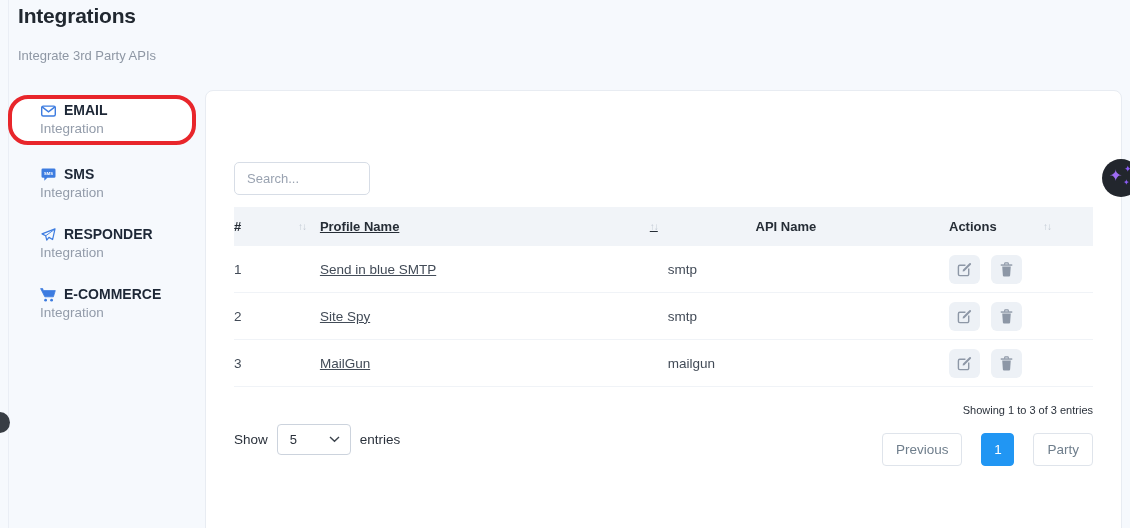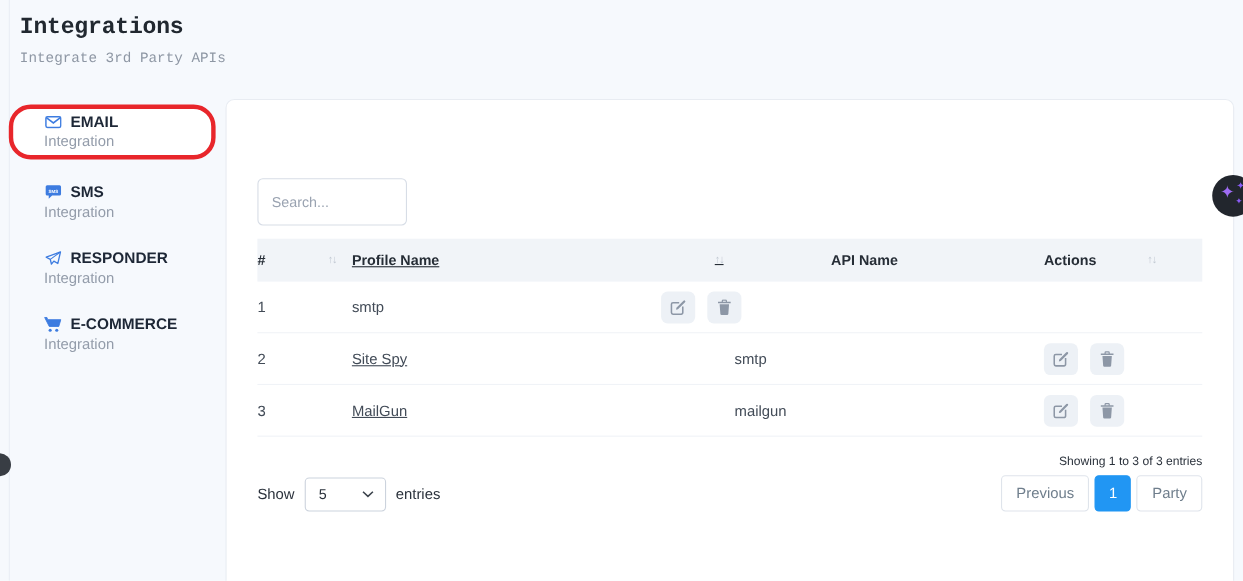--- a/index.html
+++ b/index.html
@@ -5,39 +5,39 @@
   html,body{margin:0;padding:0;}
   body{
     width:1130px;height:528px;
     font-family:"Liberation Sans","DejaVu Sans",sans-serif;
     background:#f6f9fd;
     position:relative;overflow:hidden;
     -webkit-font-smoothing:antialiased;
   }
   .v-line{position:absolute;left:8px;top:0;bottom:0;width:1px;background:#eaeef5;}
   
-  .page-header{position:absolute;top:14px;left:18px;font-family:Liberation Mono, monospace;}
+  .page-header{position:absolute;top:4px;left:18px;}
   .page-title{margin:0;font-size:21px;font-weight:700;color:#212830;letter-spacing:-0.2px;}
-  .page-subtitle{margin-top:8px;font-size:13px;color:#8e97a4;}
+  .page-subtitle{margin-top:20px;font-size:13px;color:#8e97a4;}
   
   .content{position:absolute;left:8px;top:90px;right:8px;bottom:-40px;display:flex;}
   
   .sidebar{width:197px;flex:none;box-sizing:border-box;padding-top:5px;}
   .sb-item{padding:6px 0 6px 32px;margin-bottom:13px;cursor:pointer;border-radius:20px;}
   .sb-item.active{background:#fff;border:4px solid #e8262b;margin-right:9px;margin-bottom:15px;padding:3px 0 4px 28px;}
   .sb-row{display:flex;align-items:center;gap:8px;}
   .sb-label{font-size:14px;font-weight:700;color:#1d2736;line-height:17px;}
   .sb-sub{font-size:13.5px;color:#939caa;margin-top:2px;line-height:16px;}
   .sb-icon{display:inline-flex;width:16px;justify-content:center;}
   
   .card{flex:1;background:#fff;border:1px solid #e8ecf2;border-radius:8px;box-sizing:border-box;padding:47px 28px 40px;}
   .card-head{display:flex;align-items:center;gap:24px;}
   .card-title{margin:0;font-size:16px;font-weight:700;color:#262c35;}
   .new-btn{display:inline-flex;align-items:center;gap:8px;background:#edf1f6;border:none;border-radius:5px;padding:10px 16px;font-size:13px;color:#20262e;font-family:inherit;cursor:pointer;}
-  .search{margin-top:24px;display:block;width:136px;height:43px;box-sizing:border-box;border:1px solid #d7dde6;border-radius:5px;padding:0 12px;font-size:13px;color:#394250;background:#fff;font-family:inherit;outline:none;}
+  .search{margin-top:24px;display:block;width:136px;height:33px;box-sizing:border-box;border:1px solid #d7dde6;border-radius:5px;padding:0 12px;font-size:13px;color:#394250;background:#fff;font-family:inherit;outline:none;}
   .search::placeholder{color:#9aa3b1;}
   
   .table{margin-top:12px;}
   .thead{display:flex;background:#f1f4f8;height:39px;align-items:center;font-weight:700;font-size:13px;color:#262d36;}
   .tr{display:flex;height:46px;align-items:center;font-size:13.5px;color:#424b57;border-bottom:1px solid #f0f3f7;}
   .c1{width:10%;box-sizing:border-box;}
   .c2{width:40.5%;box-sizing:border-box;text-decoration:underline;}
   .c3{width:27.5%;box-sizing:border-box;}
   .c4{width:22%;box-sizing:border-box;padding-left:45px;}
   .th{display:flex;justify-content:space-between;align-items:center;cursor:pointer;}
@@ -46,21 +46,21 @@
   .th.c3{justify-content:center;cursor:default;}
   .th.c4{padding-right:42px;}
   .sort{font-size:10px;color:#c2c9d3;letter-spacing:-1px;font-weight:400;}
   .act-btn{width:31px;height:29px;border-radius:6px;background:#edf1f6;border:none;display:inline-flex;align-items:center;justify-content:center;margin-right:7px;cursor:pointer;}
   
   .tfoot{margin-top:17px;display:flex;justify-content:space-between;align-items:flex-start;}
   .show-wrap{display:flex;align-items:center;gap:9px;font-size:13.5px;color:#2a313b;margin-top:20px;}
   .select{width:74px;height:31px;box-sizing:border-box;border:1px solid #ccd3dd;border-radius:4px;display:flex;align-items:center;justify-content:space-between;padding:0 10px 0 12px;font-size:13px;color:#2a313b;background:#fff;cursor:pointer;}
   .foot-right{display:flex;flex-direction:column;align-items:flex-end;}
   .info{font-size:11px;color:#2a313b;}
-  .pagination{margin-top:6px;display:flex;gap:5px;}
+  .pagination{margin-top:17px;display:flex;gap:19px;}
   .pg{height:33px;padding:0 13px;border:1px solid #dfe4eb;background:#fff;color:#6f7e8c;font-size:13.5px;border-radius:4px;cursor:pointer;font-family:inherit;}
   .pg.active{background:#2196f3;border-color:#2196f3;color:#fff;width:33px;padding:0;font-weight:400;}
   
   .ai-fab{position:absolute;right:-10px;top:159px;width:38px;height:38px;border-radius:50%;background:#22262d;border:none;cursor:pointer;}
   .spark-lg{position:absolute;left:7px;top:9px;font-size:16px;color:#9f6cf3;line-height:1;}
   .spark-sm{position:absolute;left:22px;top:6px;font-size:9px;color:#8b5cf6;line-height:1;}
   .spark-xs{position:absolute;left:21px;top:20px;font-size:8px;color:#8b5cf6;line-height:1;}
   .left-handle{position:absolute;left:-11px;top:412px;width:21px;height:21px;border-radius:50%;background:#383d44;border:none;cursor:pointer;}
 </style>
 </head>
@@ -151,20 +151,21 @@
           <span>API Name</span>
         </div>
         <div class="th c4">
           <span>Actions</span>
           <span class="sort">↑↓</span>
         </div>
       </div>
 
       <div class="tr">
         <div class="c1">1</div>
+        <div class="c2">Send in blue SMTP</div>
         <div class="c3">smtp</div>
         <div class="c4">
           <button class="act-btn">
               <span style="display:inline-flex;">
                 <svg width="15" height="15" viewBox="0 0 16 16">
                   <path d="M12.5 7 V13 a1.5 1.5 0 0 1 -1.5 1.5 H3 A1.5 1.5 0 0 1 1.5 13 V5 A1.5 1.5 0 0 1 3 3.5 h6" fill="none" stroke="#8d97a6" stroke-width="1.5"></path>
                   <path d="M6 10.2 l1.8 -0.4 L14.7 2.9 a1.05 1.05 0 0 0 -1.5 -1.5 L6.3 8.3 Z" fill="#8d97a6"></path>
                 </svg>
               </span>
             </button>

